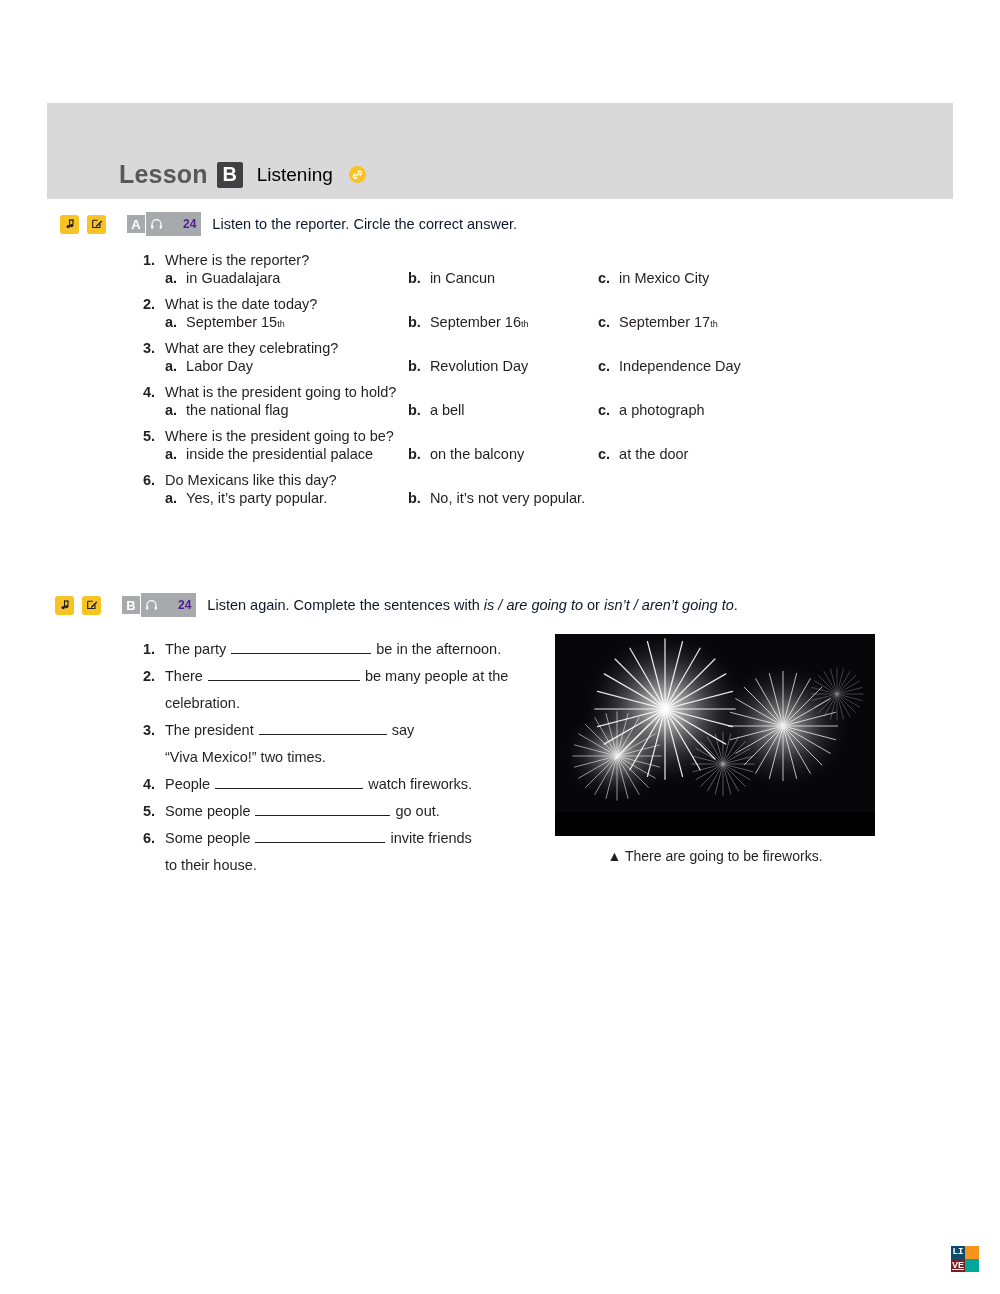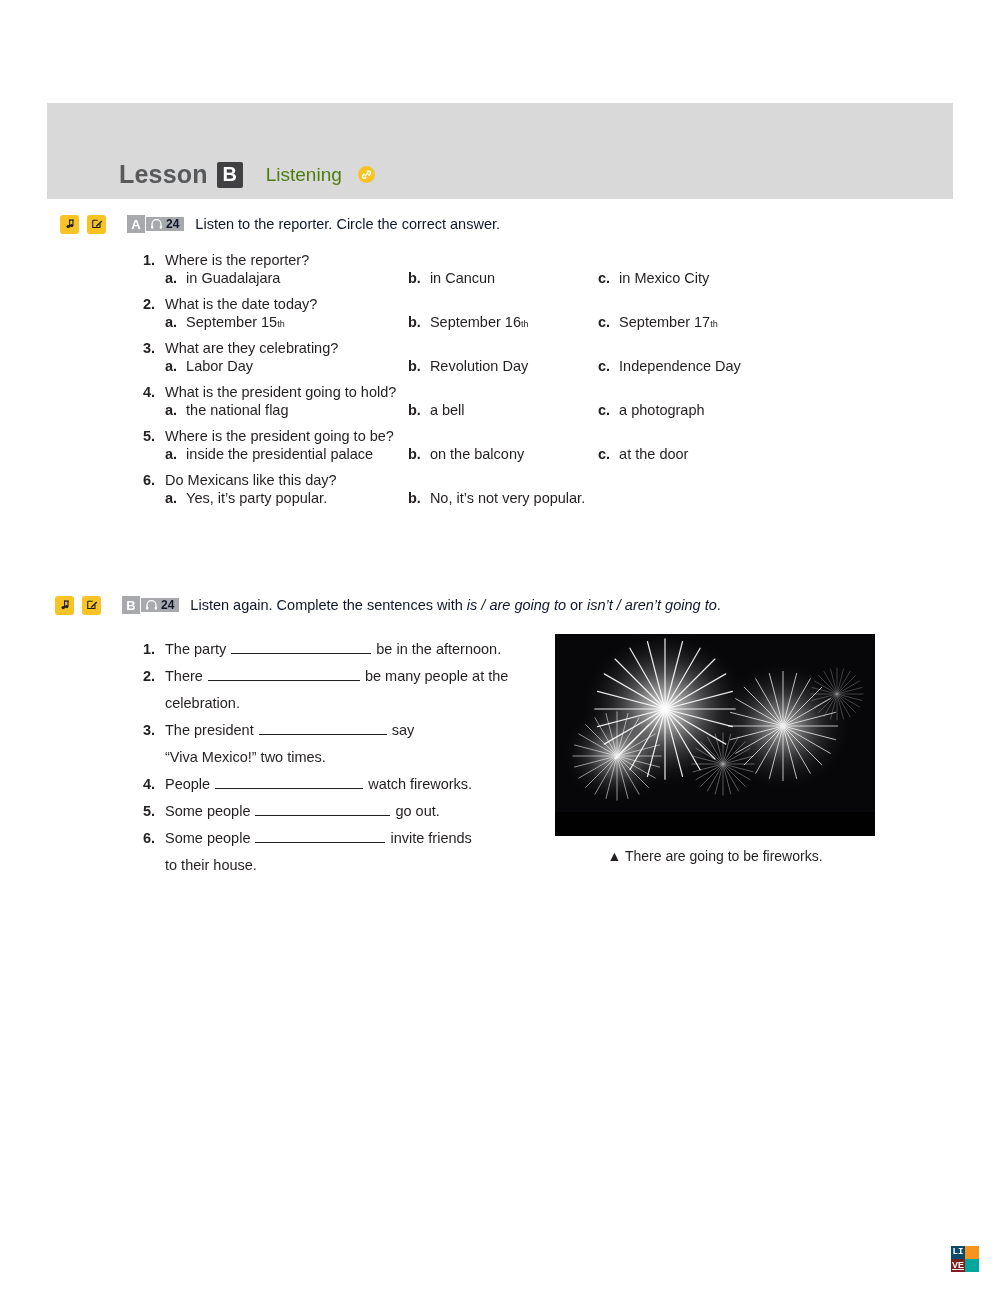--- a/index.html
+++ b/index.html
@@ -46,22 +46,22 @@
     font-size: 20px;
     width: 26px;
     height: 26px;
     display: flex;
     align-items: center;
     justify-content: center;
     border-radius: 2px;
   }
   .lesson-skill {
     font-size: 19px;
-    color: #4d7c0f;
-    margin-left: 14px;
+    color: #000000;
+    margin-left: 5px;
   }
   .link-badge {
     width: 17px;
     height: 17px;
     border-radius: 50%;
     background: #f7c325;
     display: inline-flex;
     align-items: center;
     justify-content: center;
     margin-left: 7px;
@@ -94,27 +94,27 @@
     width: 18px;
     height: 18px;
     display: inline-flex;
     align-items: center;
     justify-content: center;
     margin-left: 13px;
     flex: none;
   }
   .track-chip {
     background: #a7a9ac;
-    color: #0f172a;
+    color: #4c1d95;
     font-size: 12px;
     font-weight: bold;
-    height: 14px;
+    height: 24px;
     display: inline-flex;
     align-items: center;
-    gap: 3px;
+    gap: 20px;
     padding: 0 5px 0 4px;
     margin-left: 1px;
     flex: none;
   }
   .track-chip .hp { display:block; }
   .ex-instr {
     font-size: 14.5px;
     margin-left: 11px;
     white-space: nowrap;
     color: #0f172a;

